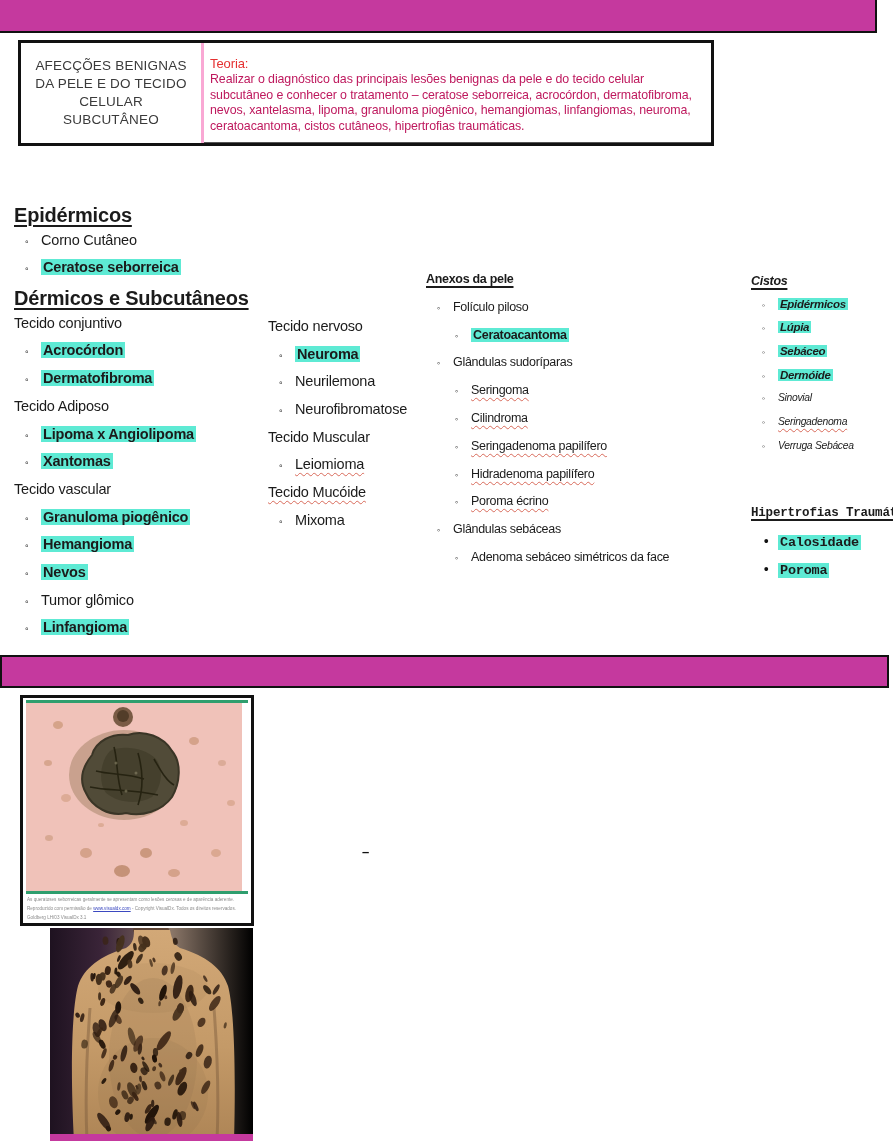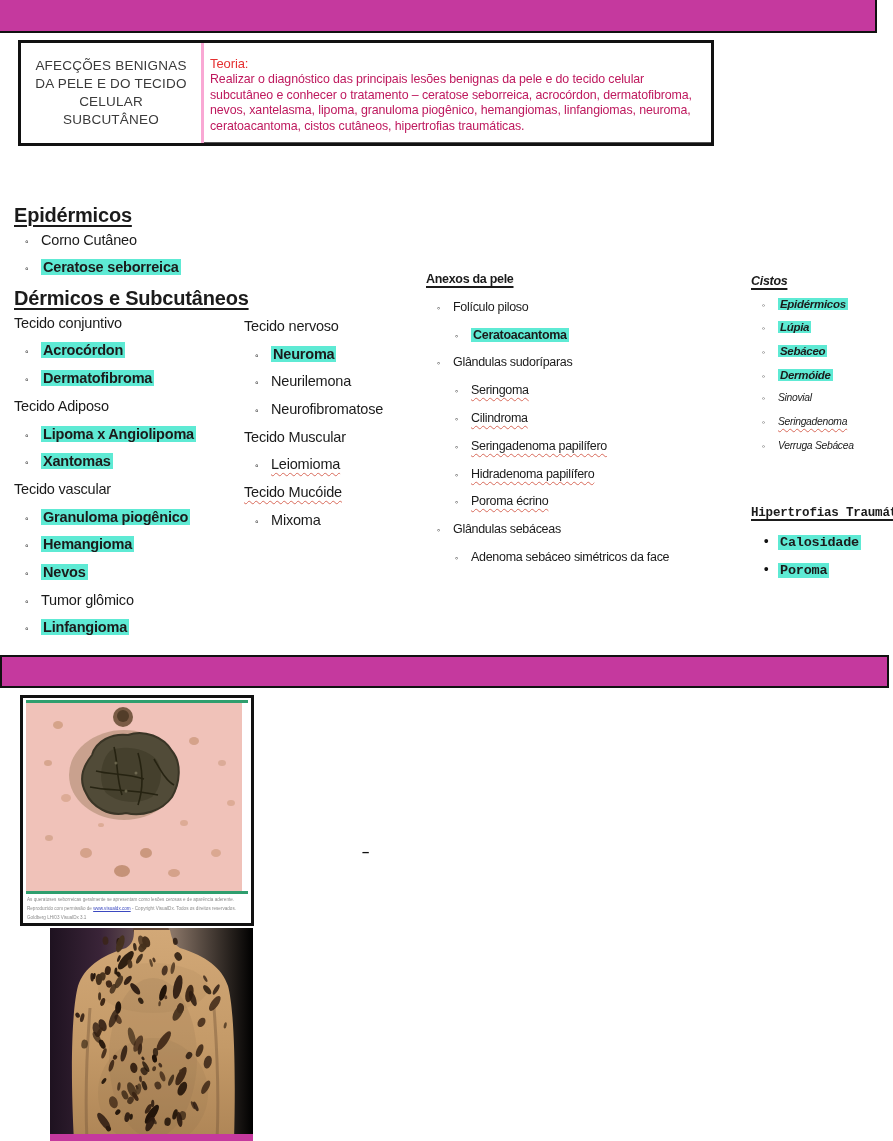--- a/index.html
+++ b/index.html
@@ -132,21 +132,21 @@
       </div>
       <div class="row kind-i">
         <span class="blt">◦</span>
         <span class="txt">Tumor glômico</span>
       </div>
       <div class="row kind-i">
         <span class="blt">◦</span>
         <span class="txt hl">Linfangioma</span>
       </div>
     </div>
-  <div class="col col-b" style="left:244px;top:318px;width:180px;">
+  <div class="col col-b" style="left:268px;top:318px;width:180px;">
       <div class="row kind-g">
         <span class="txt">Tecido nervoso</span>
       </div>
       <div class="row kind-i">
         <span class="blt">◦</span>
         <span class="txt hl">Neuroma</span>
       </div>
       <div class="row kind-i">
         <span class="blt">◦</span>
         <span class="txt">Neurilemona</span>

